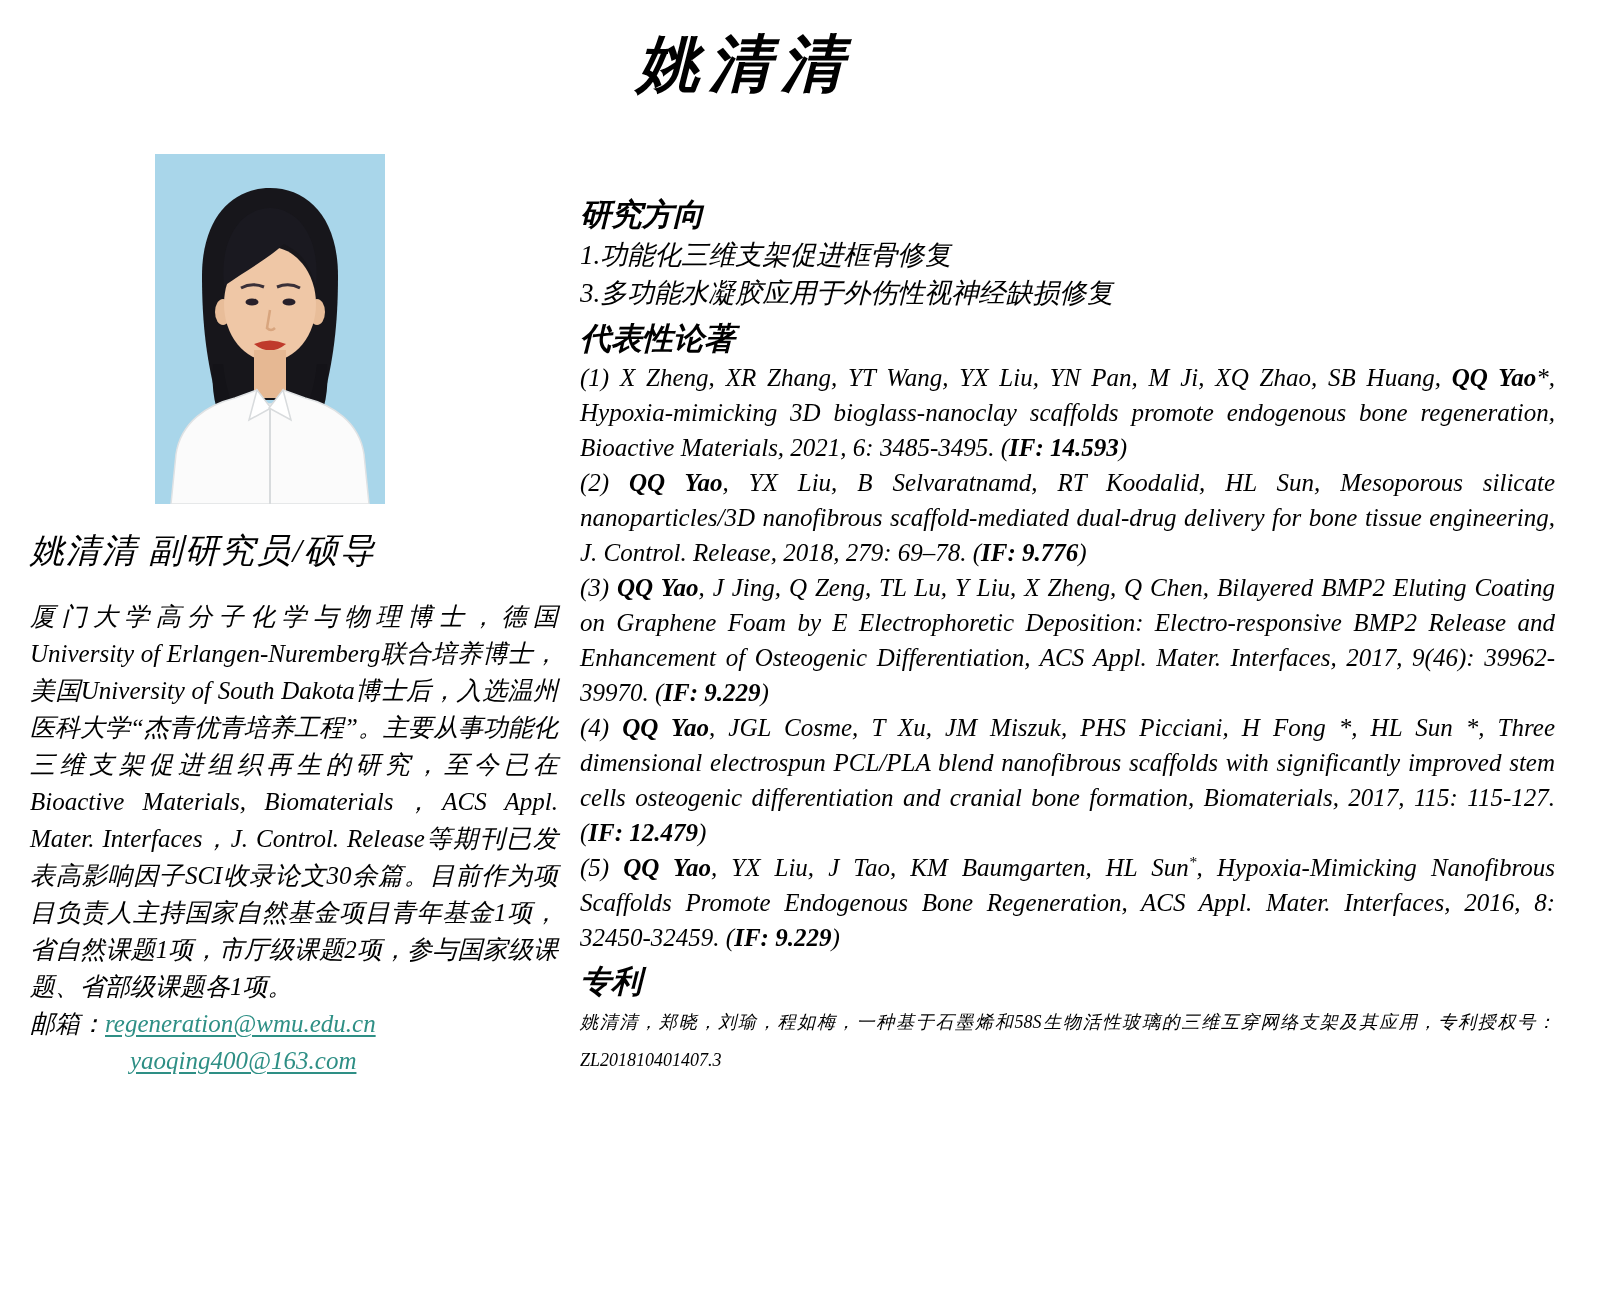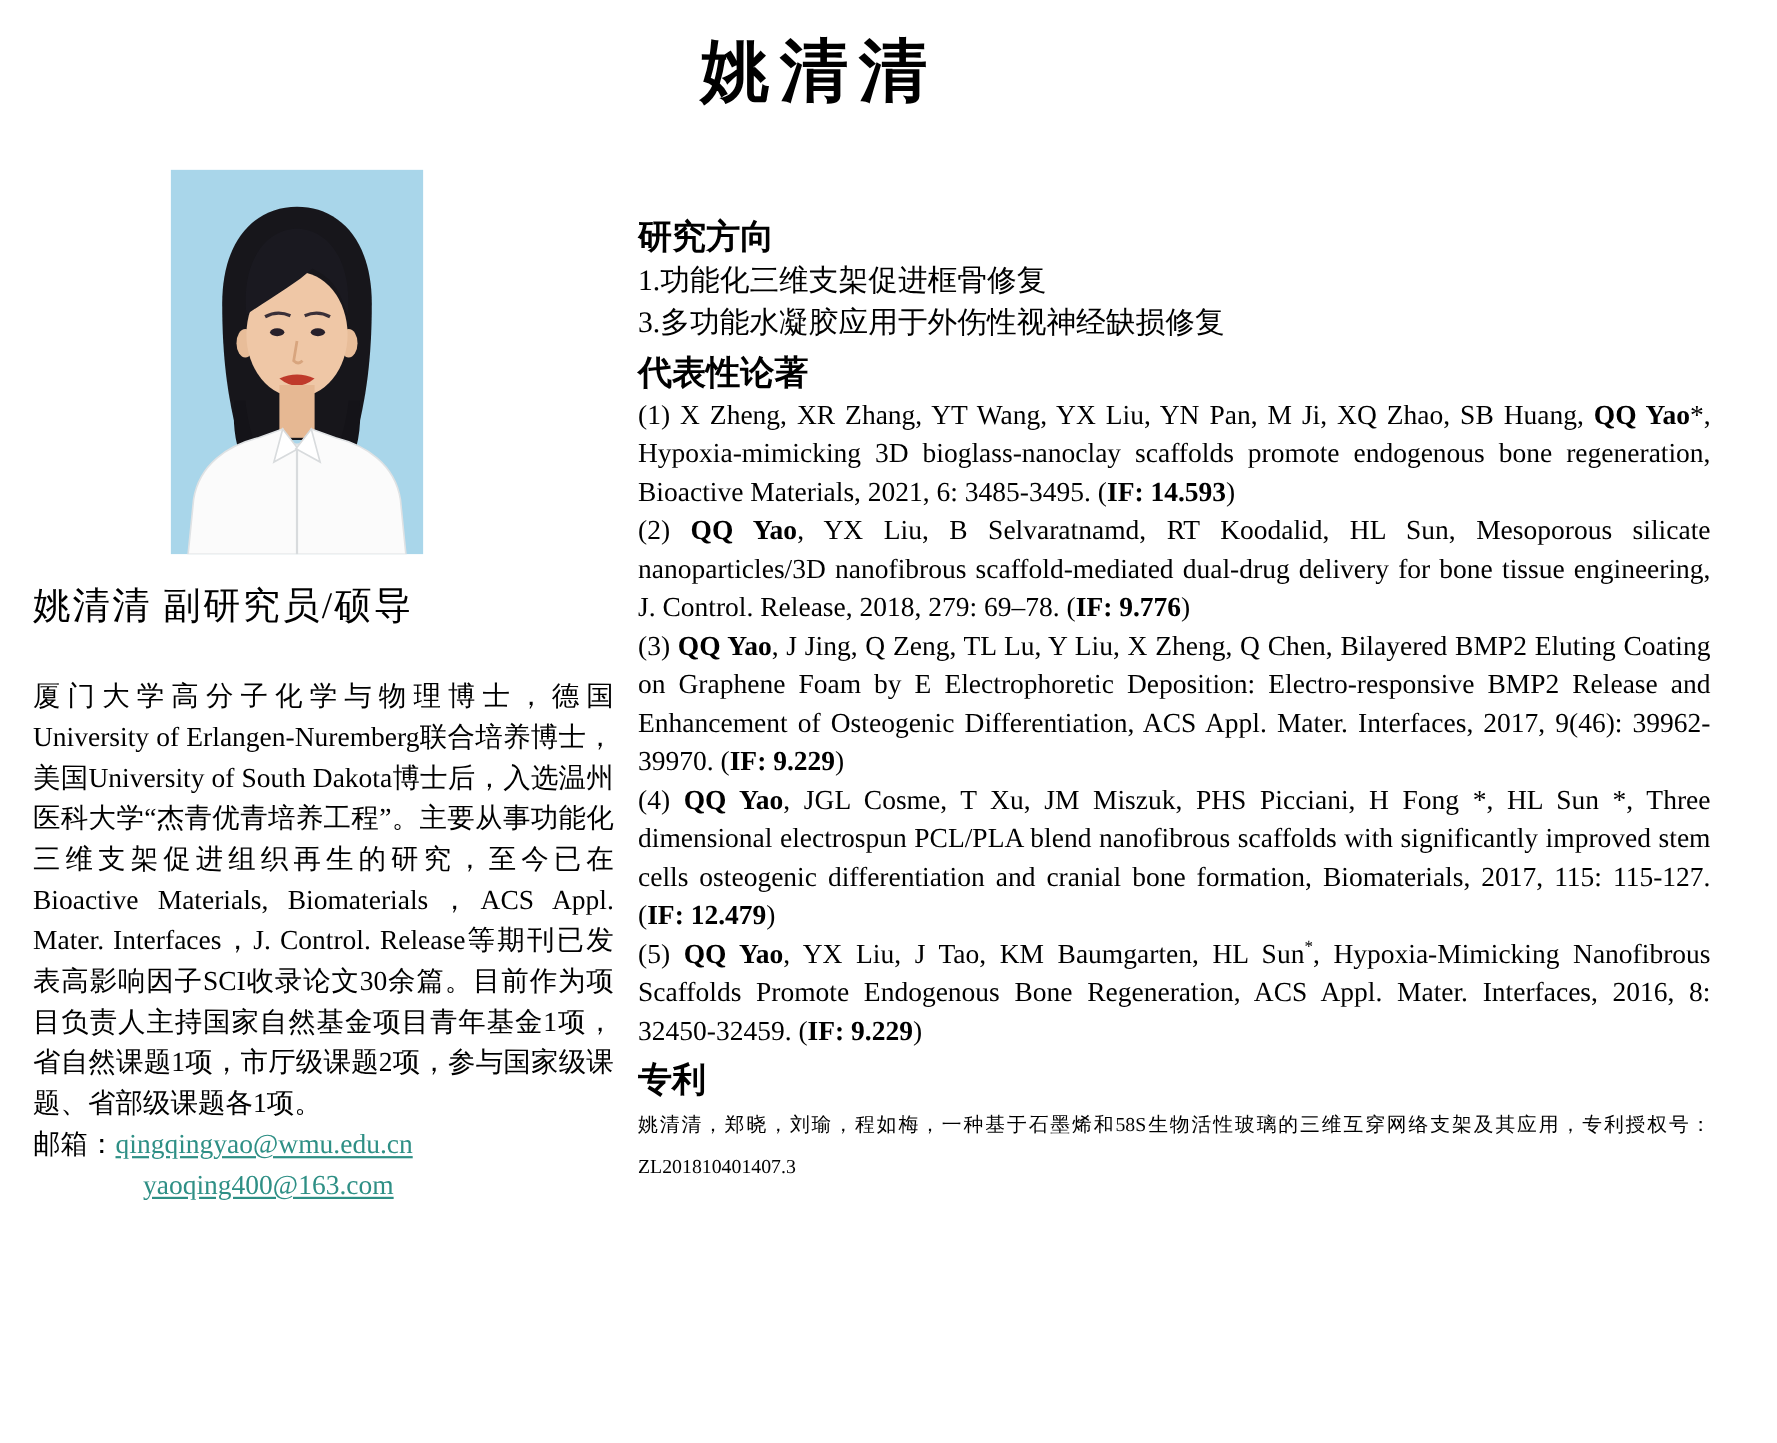--- a/index.html
+++ b/index.html
@@ -2,21 +2,21 @@
 <html><head>
 <meta charset="utf-8">
 <style>
   html, body { margin: 0; padding: 0; background: #ffffff; }
   body {
     width: 1615px; height: 1312px;
     font-family: "Liberation Serif", "DejaVu Serif", serif;
     color: #000;
     overflow: hidden;
   }
-  .page { position: relative; width: 1615px; height: 1312px; }
+  .page { position: relative; width: 1615px; height: 1312px; font-style: italic; }
 
   .title {
     width: 1490px;
     text-align: center;
     font-size: 62px;
     font-weight: bold;
     letter-spacing: 10px;
     padding-top: 22px;
   }
 
@@ -38,21 +38,21 @@
   .photo-wrap svg { display: block; }
 
   .name-line {
     margin-top: 24px;
     font-size: 34px;
     letter-spacing: 2px;
     white-space: nowrap;
   }
 
   .bio {
-    margin-top: 41px;
+    margin-top: 24px;
     font-size: 25px;
     line-height: 37px;
     text-align: justify;
   }
 
   .email-row {
     font-size: 25px;
     line-height: 37px;
   }
   .email-label { color: #000; }
@@ -138,21 +138,21 @@
 
           <path d="M102,236 L116,254 L94,266 Z" fill="#ffffff" stroke="#d8dbdd" stroke-width="1.5"></path>
           <path d="M128,236 L114,254 L136,266 Z" fill="#ffffff" stroke="#d8dbdd" stroke-width="1.5"></path>
           <path d="M115,254 L115,350" stroke="#d8dbdd" stroke-width="2"></path>
         </svg>
       </div>
 
       <div class="name-line">姚清清 副研究员/硕导</div>
 
       <div class="bio"><span>厦门大学高分子化学与物理博士，德国University of Erlangen-Nuremberg联合培养博士，美国University of South Dakota博士后，入选温州医科大学“杰青优青培养工程”。主要从事功能化三维支架促进组织再生的研究，至今已在Bioactive Materials, Biomaterials，ACS Appl. Mater. Interfaces，J. Control. Release等期刊已发表高影响因子SCI收录论文30余篇。目前作为项目负责人主持国家自然基金项目青年基金1项，省自然课题1项，市厅级课题2项，参与国家级课题、省部级课题各1项。</span><br>
-        <span class="email-row"><span class="email-label">邮箱：</span><span><a href="#" class="email">qingqingyao@wmu.edu.cn</a><br><a href="#" class="email email-second">yaoqing400@163.com</a></span></span>
+        <span class="email-row"><span class="email-label">邮箱：</span><span><a href="#" class="email">regeneration@wmu.edu.cn</a><br><a href="#" class="email email-second">yaoqing400@163.com</a></span></span>
       </div>
 
     </div>
 
     <div class="right-col">
 
       <h2 class="sec-heading">研究方向</h2>
       <div>
           <div class="cn-line">1.功能化三维支架促进框骨修复</div>
           <div class="cn-line">3.多功能水凝胶应用于外伤性视神经缺损修复</div>

